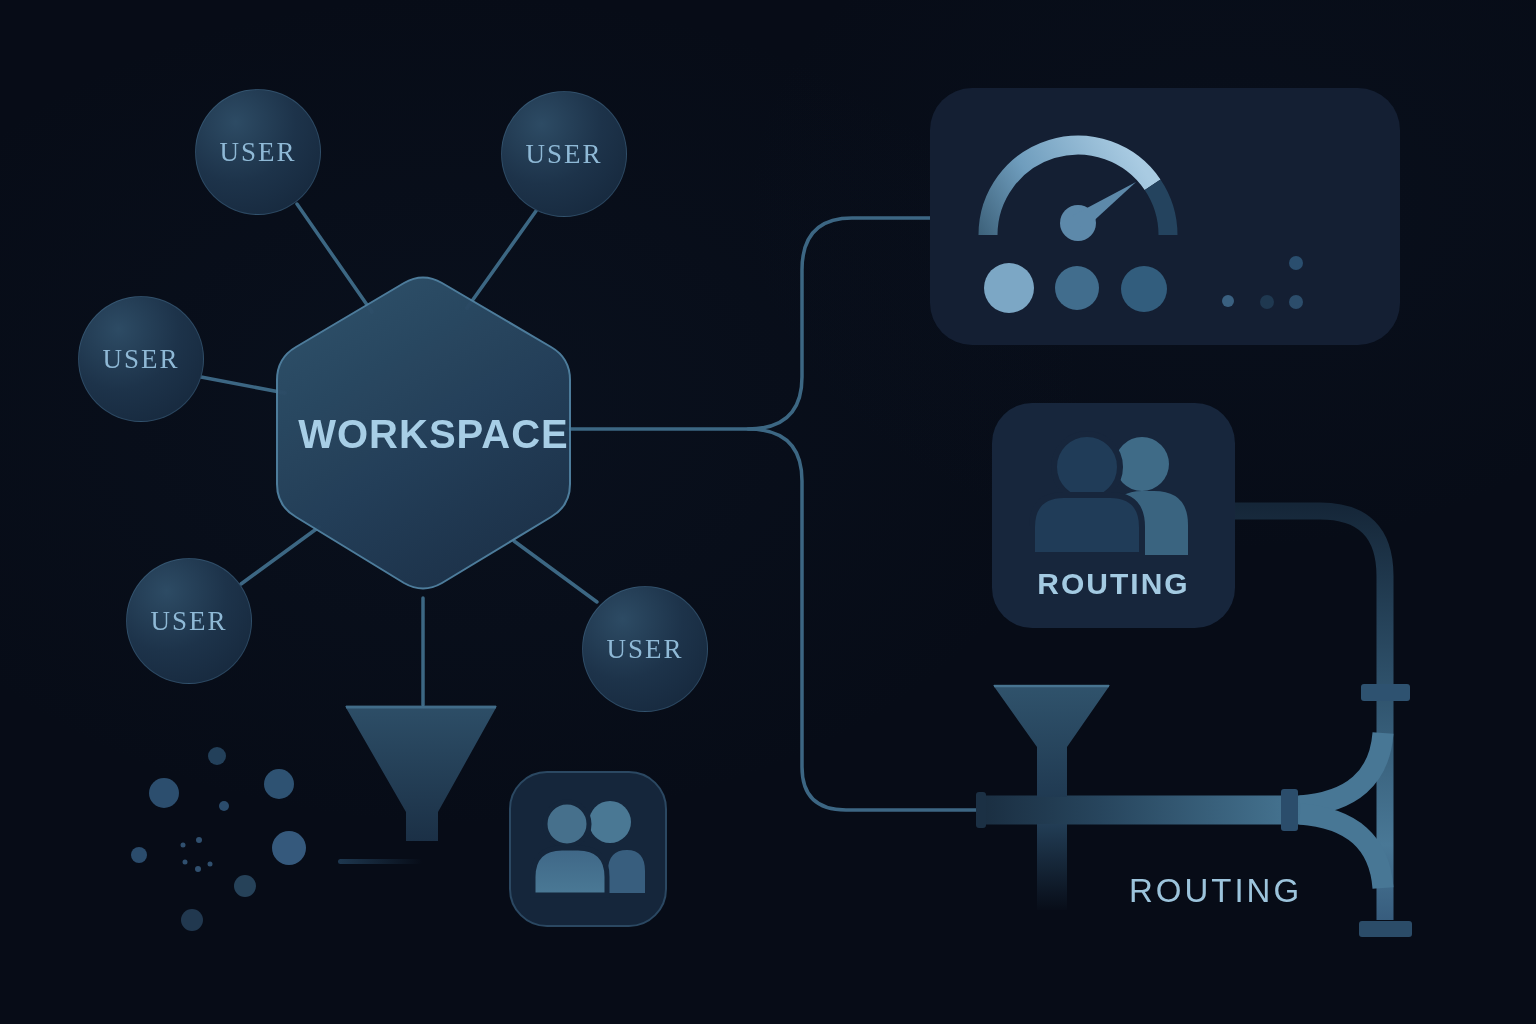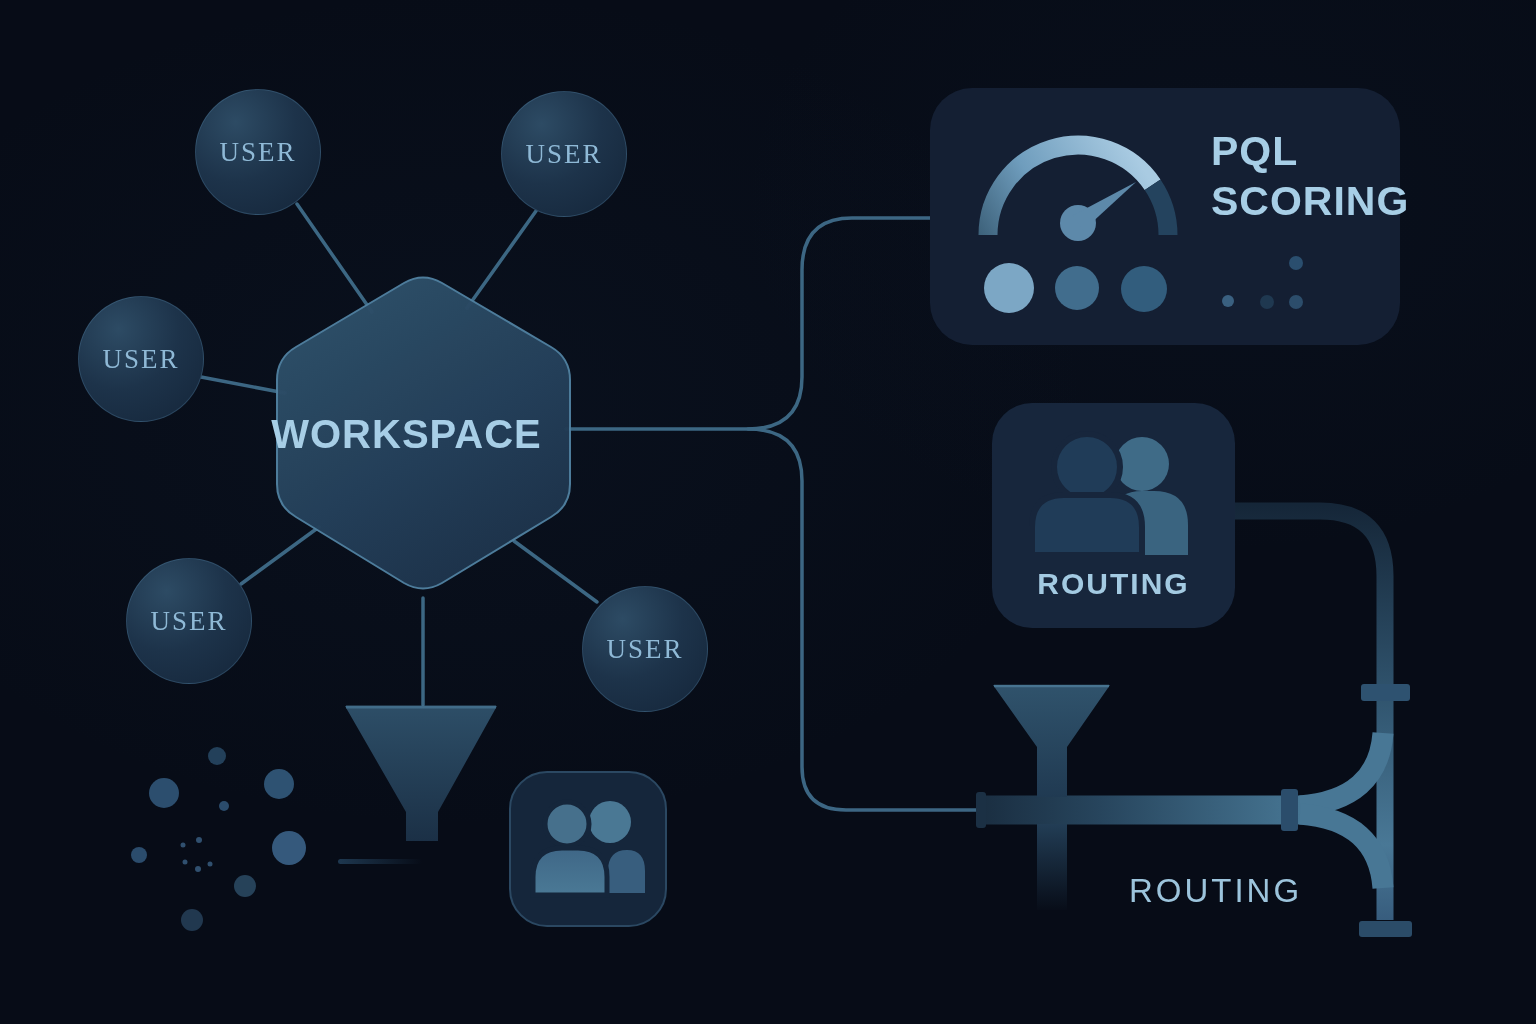--- a/index.html
+++ b/index.html
@@ -23,21 +23,21 @@
   }
   .card{position:absolute;background:#141f33;}
   #pql-card{left:930px;top:88px;width:470px;height:257px;border-radius:42px;}
   .pql-text{position:absolute;left:281px;top:38px;font-size:41px;font-weight:600;
     letter-spacing:1px;line-height:50px;color:#a7cee6;}
   #routing-card{left:992px;top:403px;width:243px;height:225px;border-radius:40px;background:#17263c;}
   .routing-card-label{position:absolute;left:0;top:164px;width:100%;text-align:center;
     font-size:30px;font-weight:600;letter-spacing:2px;color:#a3cae2;}
   #people-card{left:509px;top:771px;width:158px;height:156px;border-radius:38px;
     background:#15263b;border:2px solid #2b4862;box-sizing:border-box;}
-  #workspace-label{position:absolute;left:260px;top:412px;width:293px;text-align:center;
+  #workspace-label{position:absolute;left:287px;top:412px;width:293px;text-align:center;
     font-size:40px;font-weight:600;letter-spacing:1px;color:#a7cee6;}
   #pipe-routing-label{position:absolute;left:1108px;top:872px;width:215px;text-align:center;
     font-size:33px;font-weight:500;letter-spacing:3px;color:#9cc4dc;}
 </style>
 </head>
 <body>
 
 <div id="canvas">
 
   <svg width="1536" height="1024" viewBox="0 0 1536 1024">
@@ -175,24 +175,20 @@
         <circle cx="214" cy="201" r="23" fill="#325d7d"></circle>
       </g>
 
       <g>
         <circle cx="298" cy="213" r="6" fill="#3a6080"></circle>
         <circle cx="337" cy="214" r="7" fill="#1f3850"></circle>
         <circle cx="366" cy="214" r="7" fill="#2c4d6b"></circle>
         <circle cx="366" cy="175" r="7" fill="#2a4e6e"></circle>
       </g>
     </svg>
-    <div class="pql-text">
-      <div>PQL</div>
-      <div>SCORING</div>
-    </div>
   </div>
 
   <div class="card" id="routing-card">
     <svg width="243" height="165" viewBox="0 0 243 165">
 
       <circle cx="150" cy="61" r="27" fill="#3f6b87"></circle>
       <path d="M118 152 V122 Q118 88 150 88 H162 Q196 88 196 122 V152 Z" fill="#3a6480"></path>
 
       <circle cx="95" cy="64" r="33" fill="#203c58" stroke="#17263c" stroke-width="6"></circle>
       <path d="M40 152 V124 Q40 92 72 92 H118 Q150 92 150 124 V152 Z" fill="#203c58" stroke="#17263c" stroke-width="6"></path>

